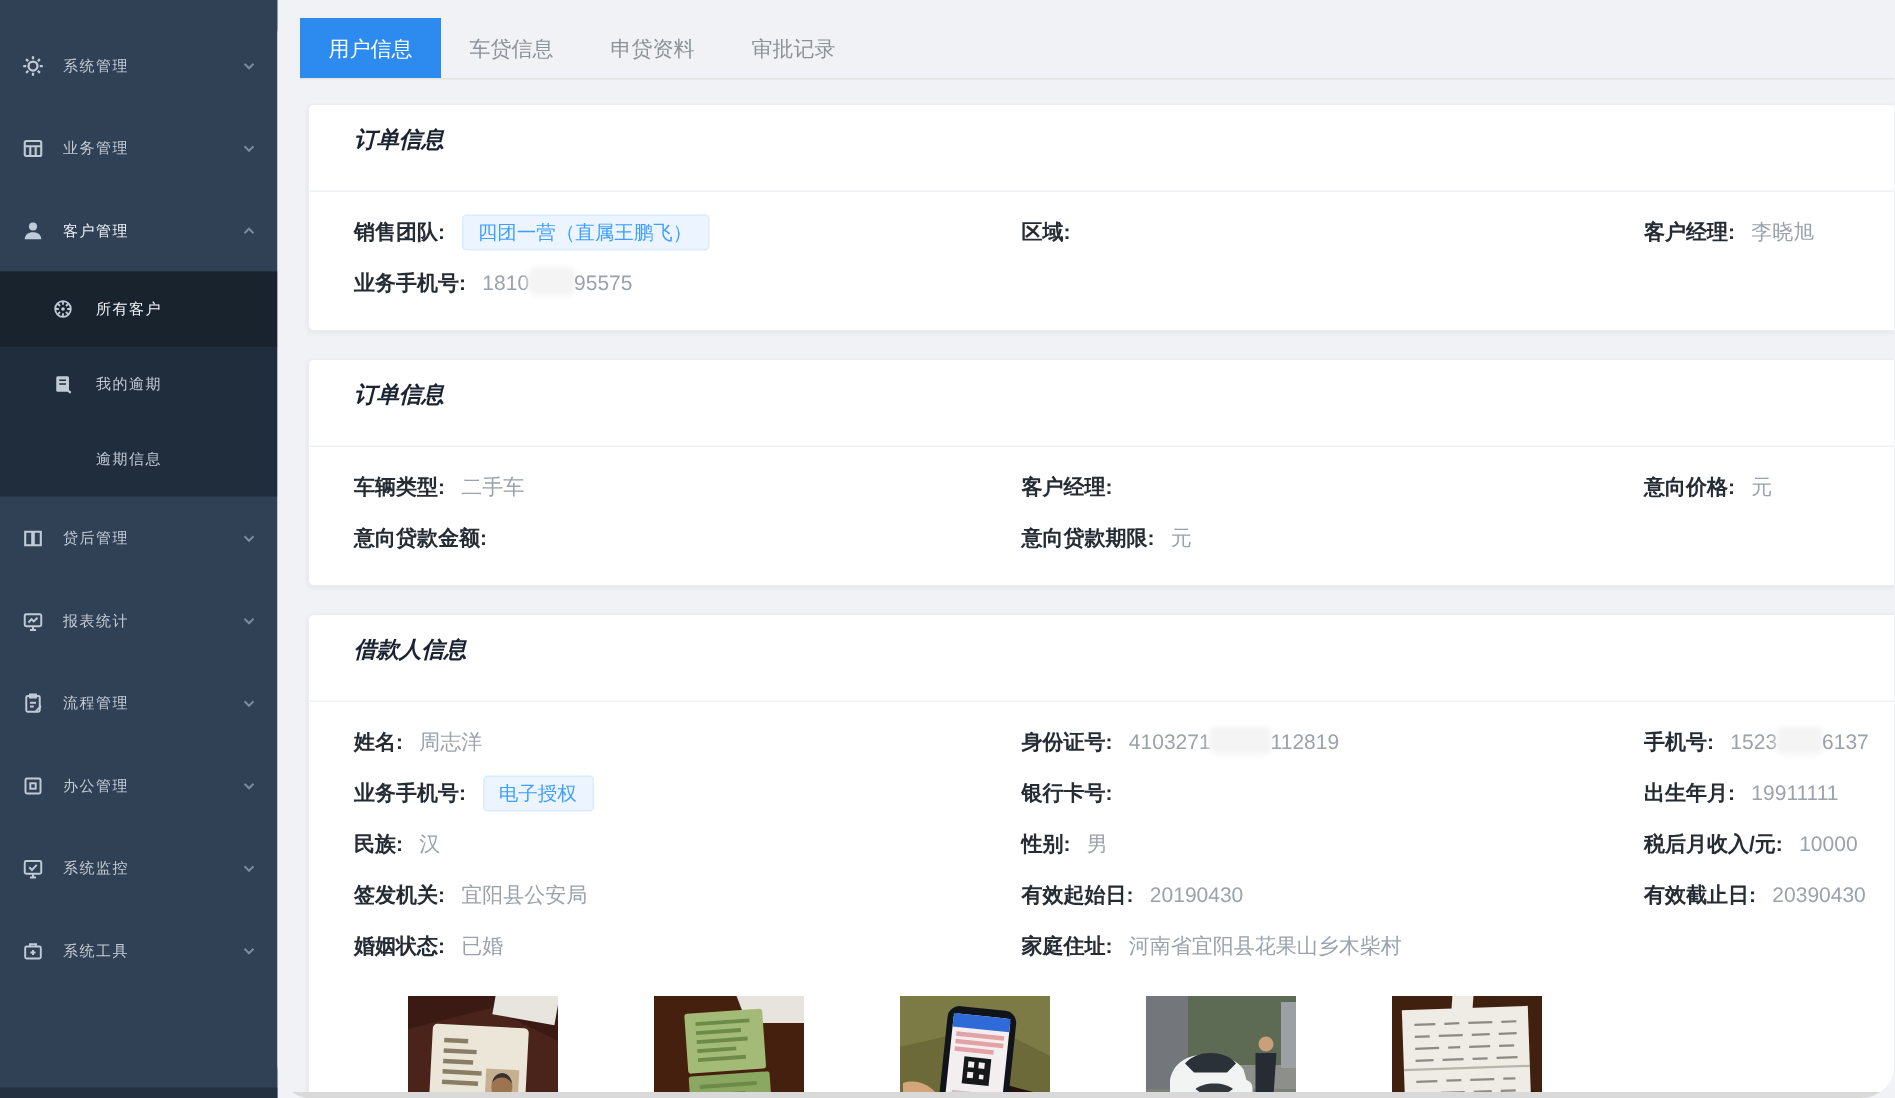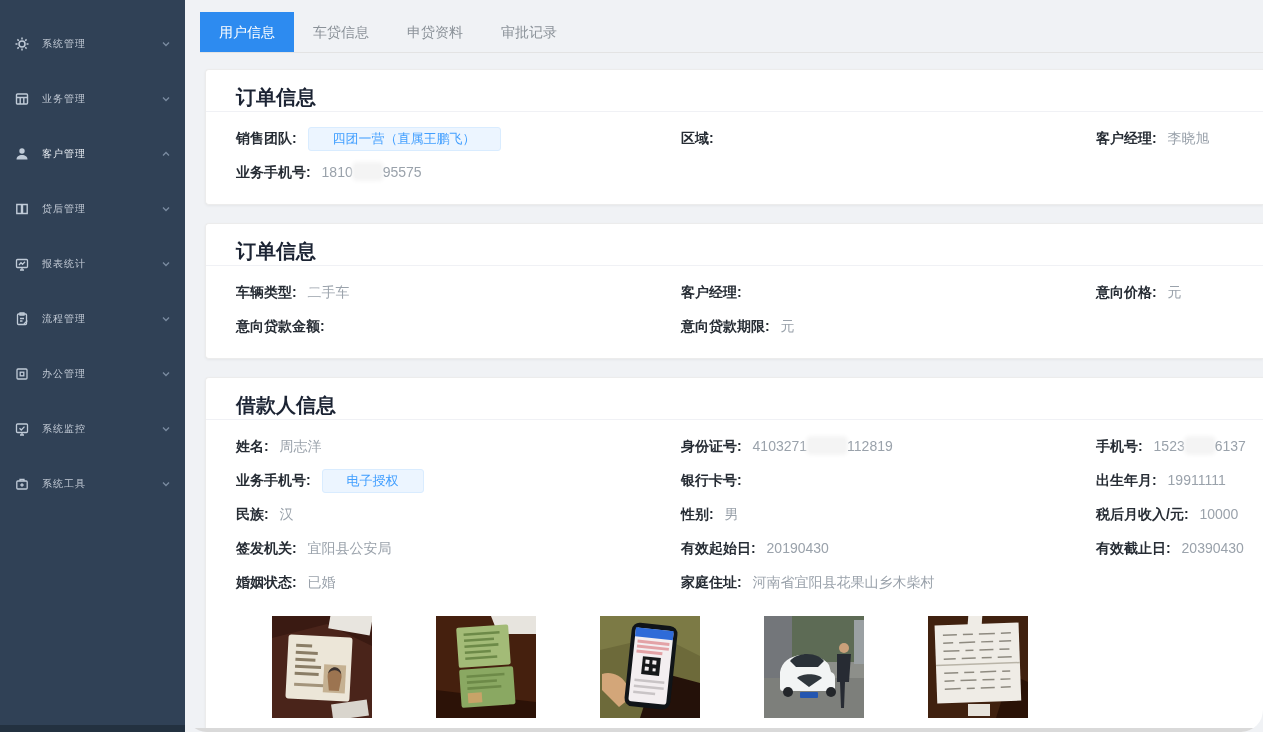--- a/index.html
+++ b/index.html
@@ -26,27 +26,27 @@
 
   
   .main { flex:1; position:relative; overflow:hidden; background:#f0f2f5;border-radius:22px; }
   .tabbar { display:flex; margin:12px 0 0 15px; border-bottom:1px solid #e3e3e3; }
   .tab { width:94px; height:40px; line-height:40px; text-align:center; color:#8b9299; cursor:pointer; white-space:nowrap; }
   .tab.active { background:#2d8bf0; color:#ffffff; }
 
   .content { padding:16px 0 0 20px; }
   .card { background:#ffffff; border:1px solid #ececec; border-right:none; border-radius:4px 0 0 4px;
           box-shadow:0 1px 3px rgba(0,0,0,0.05); margin-bottom:18px; }
-  .card-title { padding:14px 30px 0; font-size:20px; font-weight:bold; color:#1b2333; border-bottom:1px solid #f0f1f5; }
+  .card-title { padding:14px 30px 24px; font-size:15px; font-weight:bold; color:#1b2333; border-bottom:1px solid #f0f1f5;font-style:italic; }
   .card-body { padding:10px 10px 14px 30px; }
   .row { display:grid; grid-template-columns:445px 415px 1fr; align-items:center; height:34px; }
   .lbl { font-weight:bold; color:#262c34; margin-right:7px; white-space:nowrap; }
   .val { color:#9aa2ab; white-space:nowrap; }
   .tag { display:inline-block; background:#ecf5ff; border:1px solid #d9ecff; color:#409eff; font-size:13px;
-         padding:3px 24px; border-radius:3px; line-height:1.25; white-space:nowrap; }
+         padding:3px 10px; border-radius:3px; line-height:1.25; white-space:nowrap; }
   .censor { display:inline-block; width:26px; height:13px; background:#f4f4f4; border-radius:2px;
             box-shadow:0 0 4px 3px #f4f4f4; vertical-align:-1px; margin:0 2px; }
   .censor.wide { width:36px; }
 
   .card-borrower { margin-bottom:0; padding-bottom:40px; }
   .photos { display:flex; gap:64px; margin:16px 0 0 36px; }
   .photo { width:100px; }
   .photo-img { display:block; width:100px; height:102px; cursor:pointer; }
 
   .hscroll { position:absolute; left:0; right:0; bottom:0; height:4px; background:#d9d9d9; cursor:pointer; }
@@ -97,20 +97,45 @@
           </svg>
         </span>
         <span class="mi-label">客户管理</span>
         <span class="mi-chevron">
           <svg width="10" height="10" viewBox="0 0 10 10">
               <path d="M2 6.5l3-3 3 3" stroke="#7a8ba0" fill="none" stroke-width="1.3"></path>
             </svg>
         </span>
       </div>
 
+      <div class="submenu">
+        <div class="submenu-item active">
+          <span class="mi-icon">
+            <svg viewBox="0 0 16 16" width="16" height="16" fill="none" stroke="#c0cbd8" stroke-width="1.2">
+              <circle cx="8" cy="8" r="5.2"></circle>
+              <circle cx="8" cy="8" r="1.2" fill="#c0cbd8" stroke="none"></circle>
+              <path d="M8 2.8v2.4M8 10.8v2.4M2.8 8h2.4M10.8 8h2.4M4.3 4.3l1.7 1.7M10 10l1.7 1.7M11.7 4.3L10 6M6 10l-1.7 1.7"></path>
+            </svg>
+          </span>
+          <span class="mi-label">所有客户</span>
+        </div>
+        <div class="submenu-item">
+          <span class="mi-icon">
+            <svg viewBox="0 0 16 16" width="16" height="16">
+              <rect x="3.5" y="2.8" width="8.5" height="10.4" rx="1" fill="#c0cbd8"></rect>
+              <path d="M5.5 5.5h4.5M5.5 8h4.5" stroke="#1f2d3d" stroke-width="1.1"></path>
+              <path d="M11.5 12.5l1.6 1.4" stroke="#c0cbd8" stroke-width="1.5"></path>
+            </svg>
+          </span>
+          <span class="mi-label">我的逾期</span>
+        </div>
+        <div class="submenu-item no-icon">
+          <span class="mi-label">逾期信息</span>
+        </div>
+      </div>
 
       <div class="menu-item">
         <span class="mi-icon">
           <svg viewBox="0 0 16 16" width="16" height="16" fill="none" stroke="#c0cbd8" stroke-width="1.4">
             <path d="M2.8 3.5h4.7v9H2.8zM8.5 3.5h4.7v9H8.5z"></path>
           </svg>
         </span>
         <span class="mi-label">贷后管理</span>
         <span class="mi-chevron">
           <svg width="10" height="10" viewBox="0 0 10 10">

